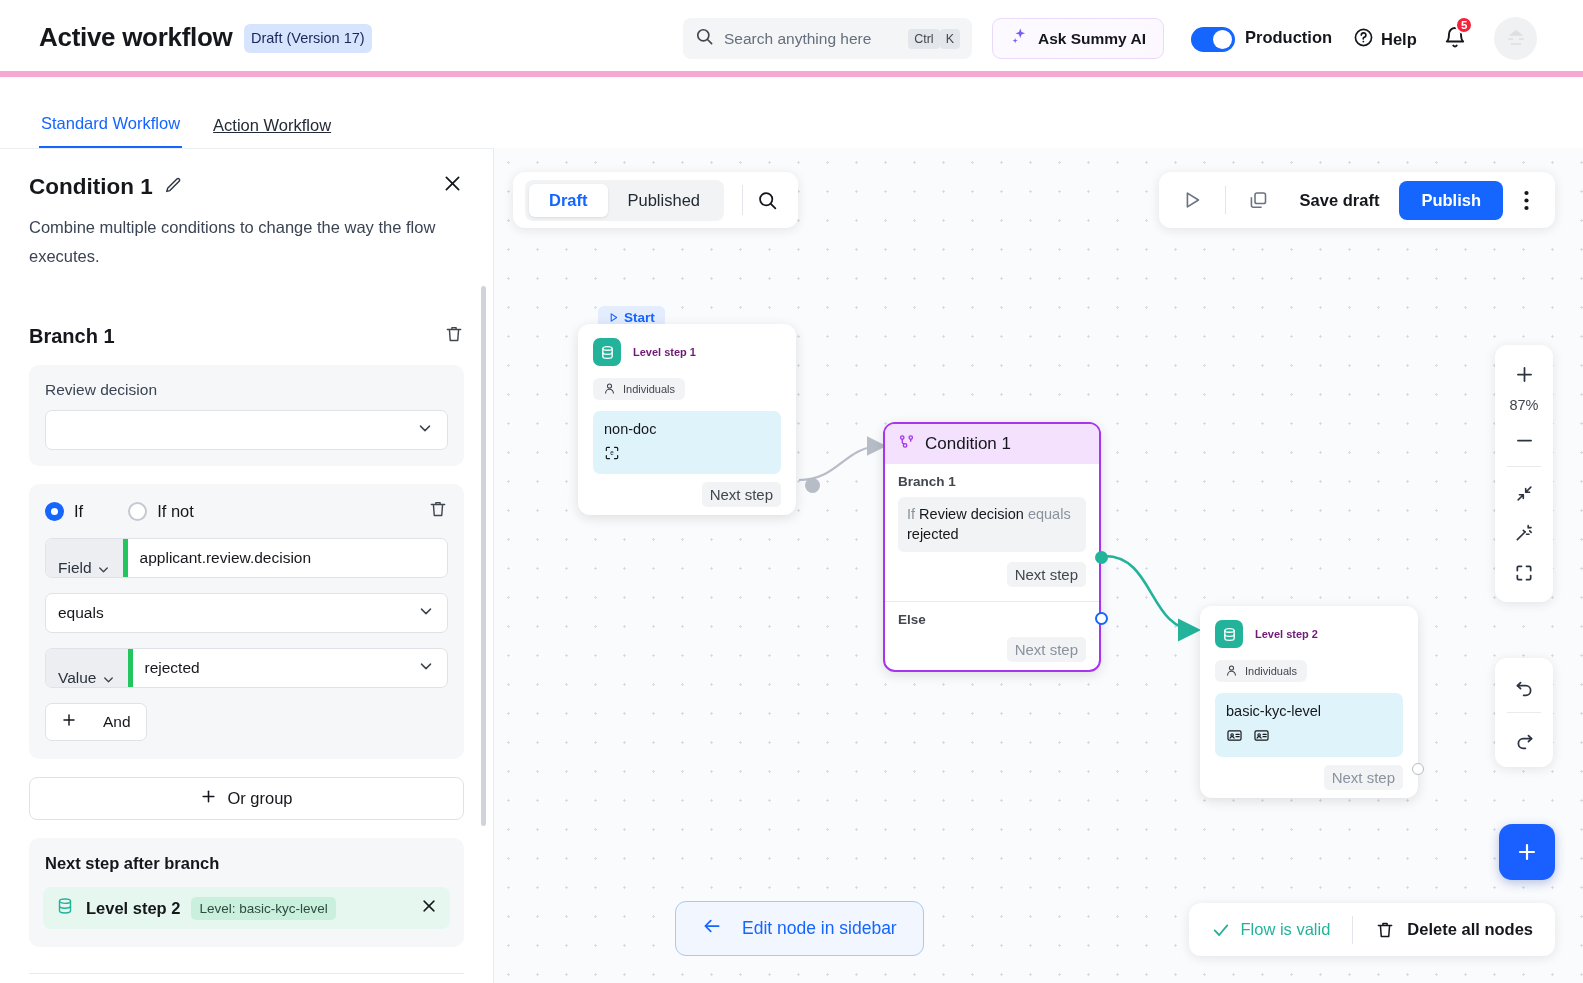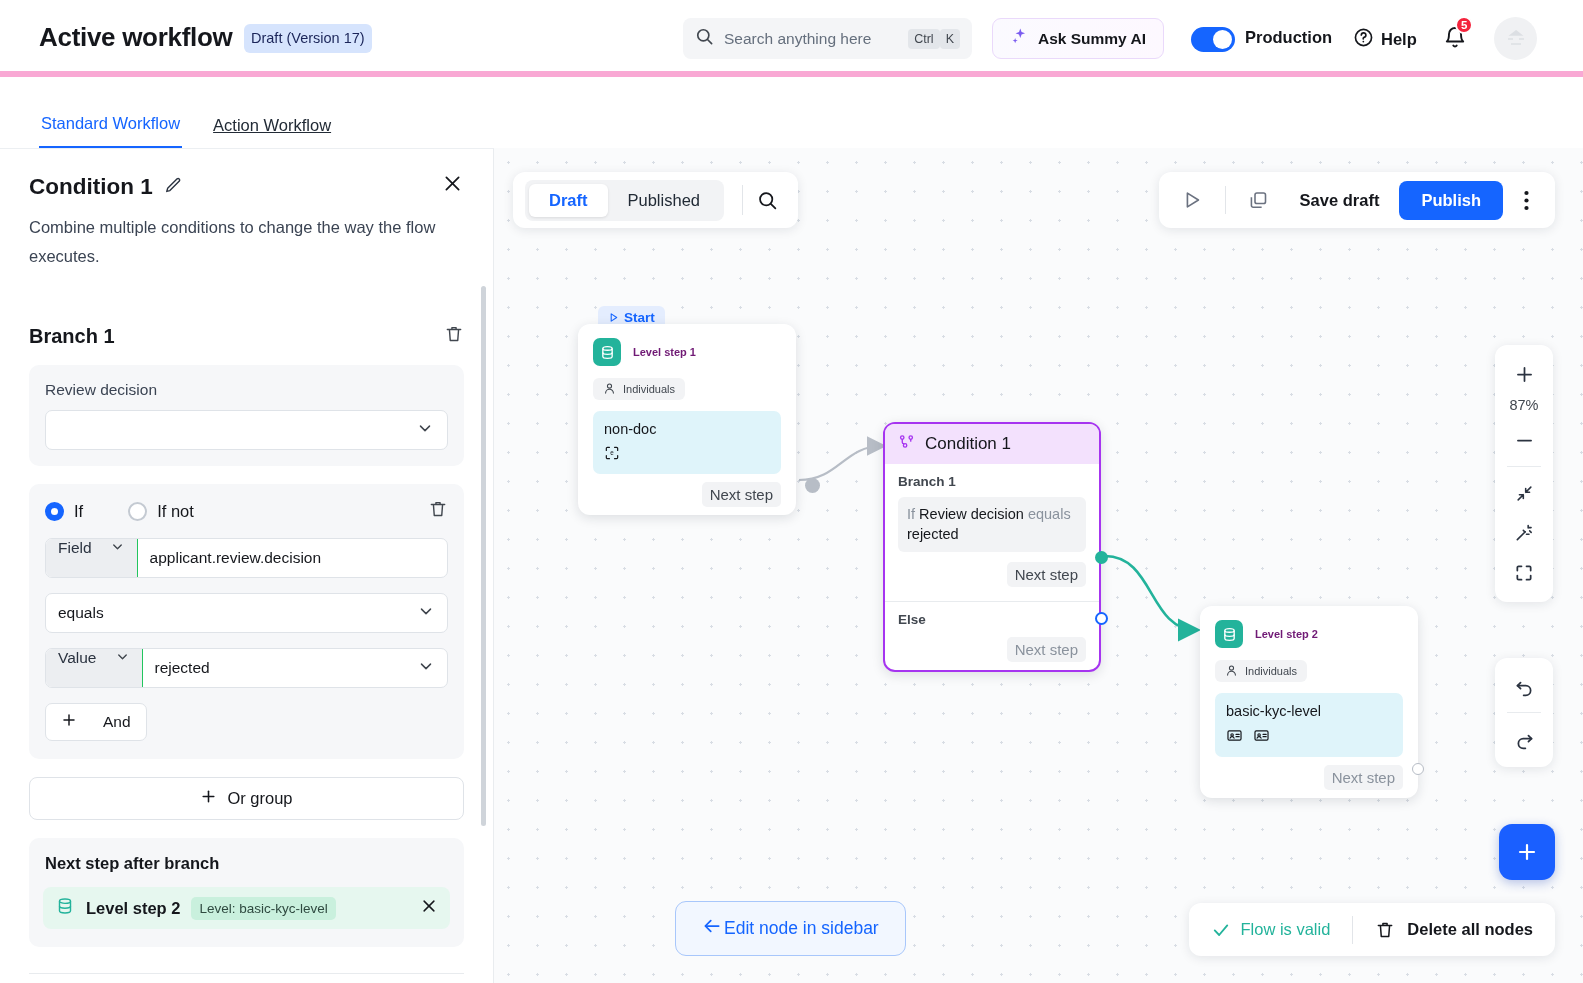--- a/index.html
+++ b/index.html
@@ -87,21 +87,21 @@
   .cond-panel { margin: 18px 29px 0; background: #f6f7f9; border-radius: 10px; padding: 15px 16px 18px; }
   .radio-row { display: flex; align-items: center; gap: 10px; }
   .radio { width: 19px; height: 19px; border-radius: 50%; border: 2px solid #c4cad2; background: #fff; flex: none; }
   .radio.on { border: 6px solid #1565ff; }
   .radio-label { font-size: 16.5px; color: #15171c; }
   .radio-gap { width: 25px; }
   .cond-trash { margin-left: auto; cursor: pointer; }
 
   .combo { display: flex; margin-top: 15px; height: 40px; border: 1px solid #dfe3e8; border-radius: 7px; background: #fff; overflow: hidden; }
   .combo .pre {
-    background: #eceef1; border-right: 1px solid #22c55e; display: flex; align-items: flex-start; gap: 18px;
+    background: #eceef1; border-right: 5px solid #22c55e; display: flex; align-items: flex-end; gap: 4px;
     padding: 0 12px; font-size: 15.5px; color: #2b3340;
   }
   .combo .val { flex: 1; display: flex; align-items: center; padding: 0 12px; font-size: 15.5px; color: #15171c; }
   .combo .val .chev { margin-left: auto; }
   .btn-add {
     margin-top: 15px; display: inline-flex; align-items: center; gap: 26px;
     height: 38px; padding: 0 15px; background: #fff; border: 1px solid #dfe3e8; border-radius: 7px;
     font-size: 15.5px; color: #15171c; cursor: pointer;
   }
   .or-group {
@@ -196,21 +196,21 @@
   .zc-label { font-size: 14.5px; color: #41474f; padding: 3px 0 7px; }
   .zc-div { width: 34px; height: 1px; background: #e8ebee; margin: 6px 0; }
   .undo-panel { right: 30px; top: 510px; width: 58px; padding: 8px 0; display: flex; flex-direction: column; align-items: center; }
 
   .fab {
     position: absolute; right: 28px; top: 676px; width: 56px; height: 56px; border-radius: 13px;
     background: #1a5fff; display: flex; align-items: center; justify-content: center; cursor: pointer;
     box-shadow: 0 3px 11px rgba(20,60,180,.3);
   }
   .edit-node-btn {
-    position: absolute; left: 181px; top: 753px; height: 55px; display: flex; align-items: center; gap: 2px;
+    position: absolute; left: 181px; top: 753px; height: 55px; display: flex; align-items: center; gap: 20px;
     padding: 0 26px; background: #f2f7ff; border: 1.5px solid #a8c7fb; border-radius: 11px;
     font-size: 17.5px; color: #1565ff; cursor: pointer;
   }
   .status-bar { right: 28px; bottom: 27px; height: 53px; display: flex; align-items: center; padding: 0 22px; }
   .sb-valid { display: flex; gap: 10px; font-size: 16.5px; color: #23b39b; cursor: pointer; }
   .sb-sep { width: 1px; height: 28px; background: #e2e5e9; margin: 0 22px; }
   .sb-del { display: flex; align-items: center; gap: 12px; font-size: 16.5px; font-weight: bold; color: #15171c; cursor: pointer; }
 </style>
 </head>
 <body>

